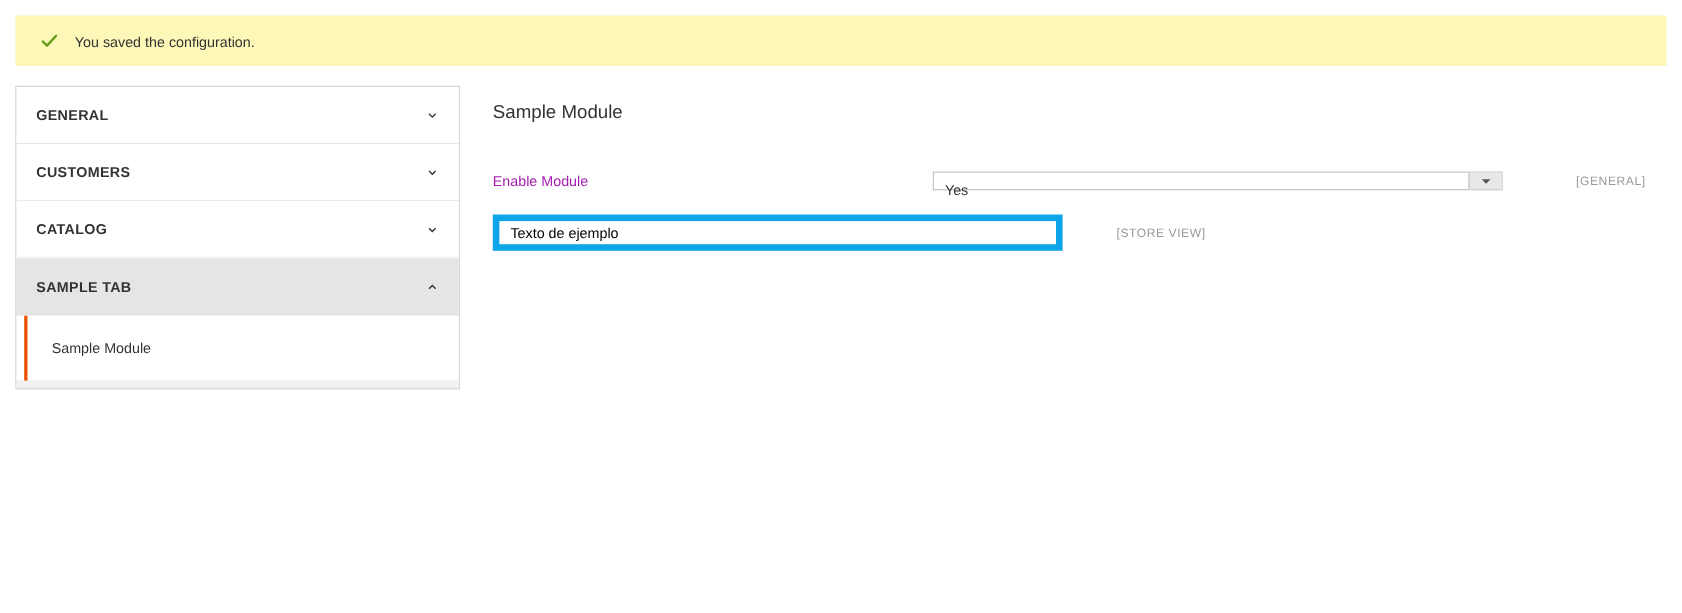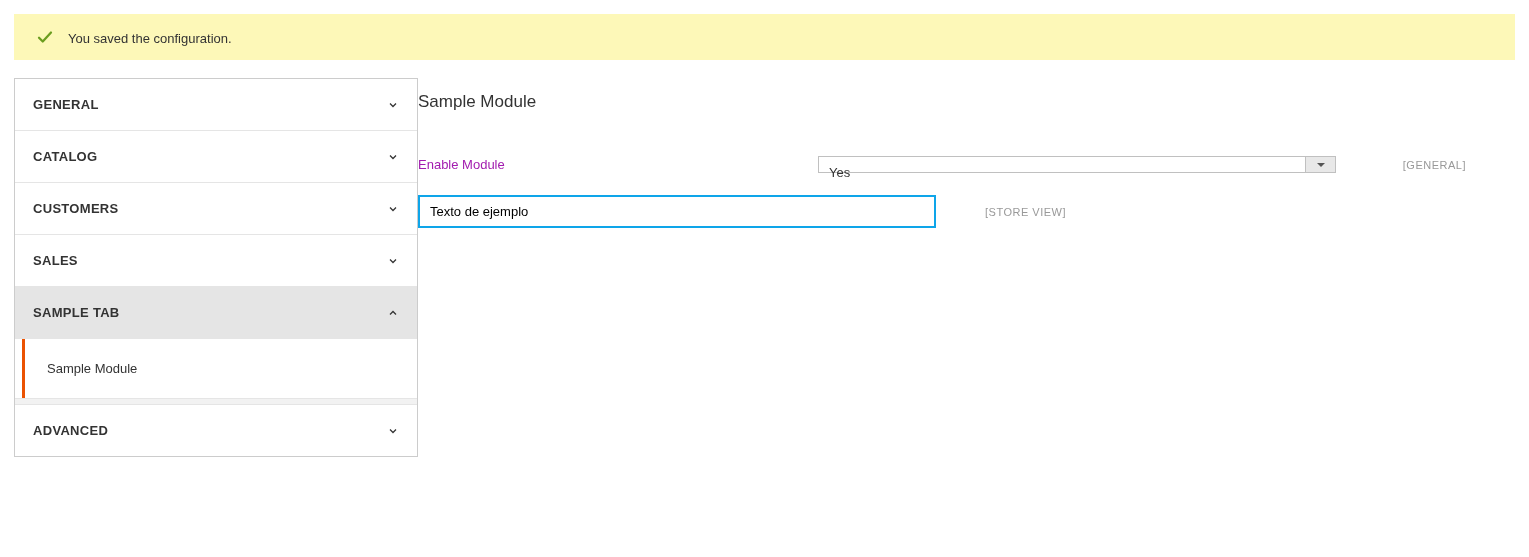--- a/index.html
+++ b/index.html
@@ -23,20 +23,21 @@
       color: #333;
       font-size: 13px;
     }
     .check-icon {
       width: 18px;
       height: 18px;
       flex-shrink: 0;
     }
     .content-wrap {
       display: flex;
+      gap: 30px;
       align-items: flex-start;
     }
     .sidebar {
       width: 404px;
       border: 1px solid #ccc;
       background: #fff;
     }
     .sidebar-item {
       display: flex;
       align-items: center;
@@ -133,21 +134,21 @@
       justify-content: center;
     }
     .sel-tri {
       width: 0; height: 0;
       border-left: 4px solid transparent;
       border-right: 4px solid transparent;
       border-top: 4px solid #555;
     }
     .text-input {
       flex: 1;
-      border: 2px solid #0ea5e9;
+      border: 6px solid #0ea5e9;
       padding: 7px 10px;
       font-size: 13px;
       font-family: inherit;
       height: 33px;
       outline: none;
     }
     .scope {
       width: 130px;
       padding-left: 28px;
       font-size: 11px;
@@ -172,61 +173,49 @@
   <div class="sidebar">
 
     <div class="sidebar-item">
       <span class="label">GENERAL</span>
       <span class="chev"><svg viewBox="0 0 24 24" fill="none" stroke="#333" stroke-width="2.5">
             <polyline points="6 9 12 15 18 9"></polyline>
           </svg></span>
     </div>
 
     <div class="sidebar-item">
+      <span class="label">CUSTOMERS</span>
+      <span class="chev"><svg viewBox="0 0 24 24" fill="none" stroke="#333" stroke-width="2.5">
+            <polyline points="6 9 12 15 18 9"></polyline>
+          </svg></span>
+    </div>
+
+    <div class="sidebar-item">
       <span class="label">CATALOG</span>
       <span class="chev"><svg viewBox="0 0 24 24" fill="none" stroke="#333" stroke-width="2.5">
             <polyline points="6 9 12 15 18 9"></polyline>
           </svg></span>
     </div>
 
-    <div class="sidebar-item">
-      <span class="label">CUSTOMERS</span>
-      <span class="chev"><svg viewBox="0 0 24 24" fill="none" stroke="#333" stroke-width="2.5">
-            <polyline points="6 9 12 15 18 9"></polyline>
-          </svg></span>
-    </div>
-
-    <div class="sidebar-item">
-      <span class="label">SALES</span>
-      <span class="chev"><svg viewBox="0 0 24 24" fill="none" stroke="#333" stroke-width="2.5">
-            <polyline points="6 9 12 15 18 9"></polyline>
-          </svg></span>
-    </div>
 
 
     <div class="sidebar-item expanded">
       <span class="label">SAMPLE TAB</span>
       <span class="chev"><svg viewBox="0 0 24 24" fill="none" stroke="#333" stroke-width="2.5">
             <polyline points="6 15 12 9 18 15"></polyline>
           </svg></span>
     </div>
 
     <div class="sidebar-sub">
       <div class="sub-inner">
         <span>Sample Module</span>
       </div>
     </div>
     <div class="sub-gap"></div>
 
-    <div class="sidebar-item">
-      <span class="label">ADVANCED</span>
-      <span class="chev"><svg viewBox="0 0 24 24" fill="none" stroke="#333" stroke-width="2.5">
-            <polyline points="6 9 12 15 18 9"></polyline>
-          </svg></span>
-    </div>
 
   </div>
 
   <div class="main-area">
     <div class="section-title">Sample Module</div>
 
     <div class="form-table">
 
       <div class="form-row">
         <div class="field-label">Enable Module</div>

